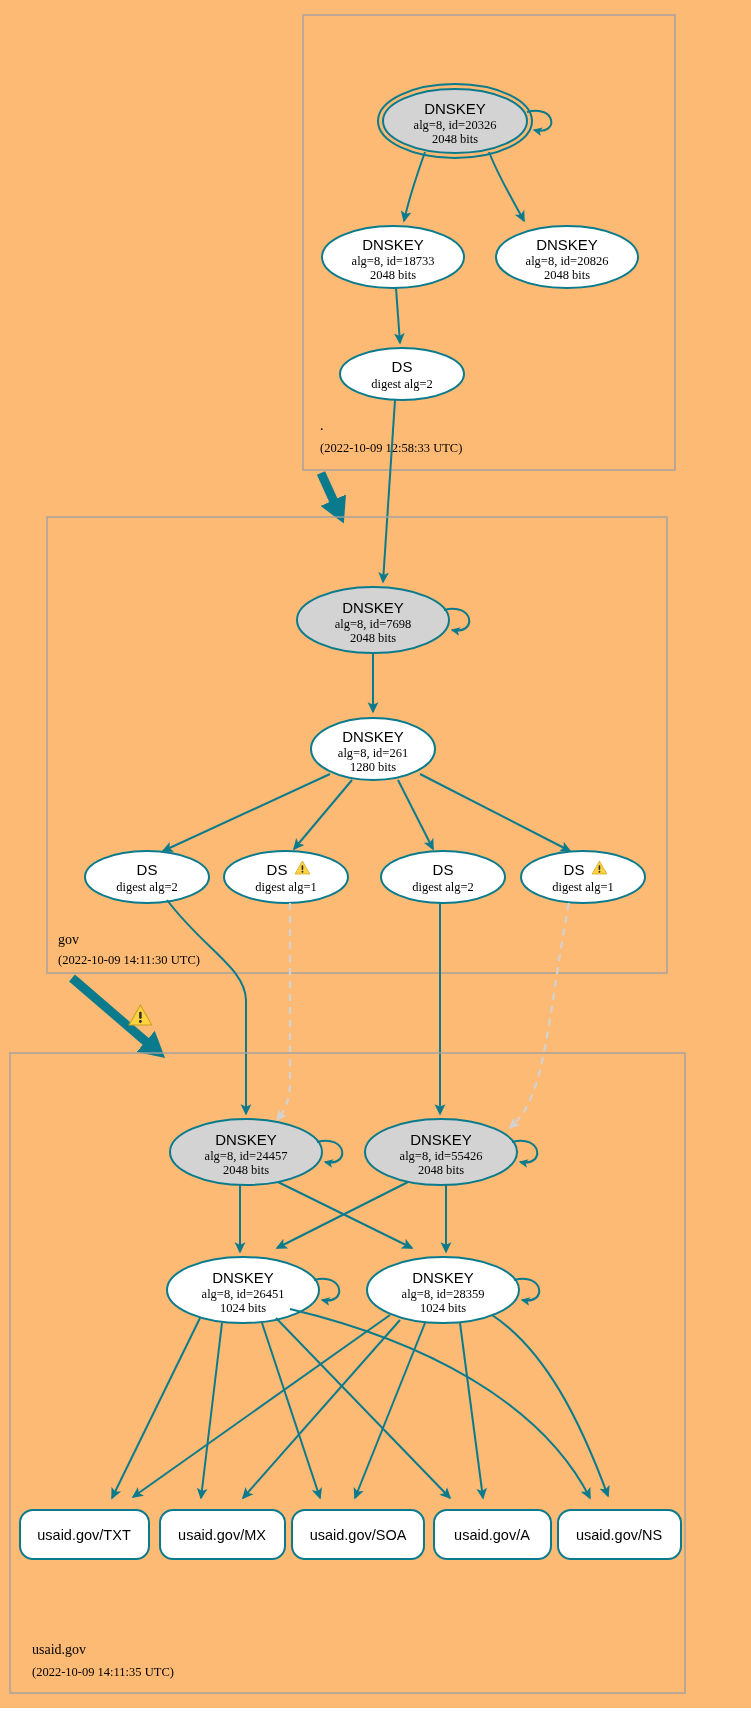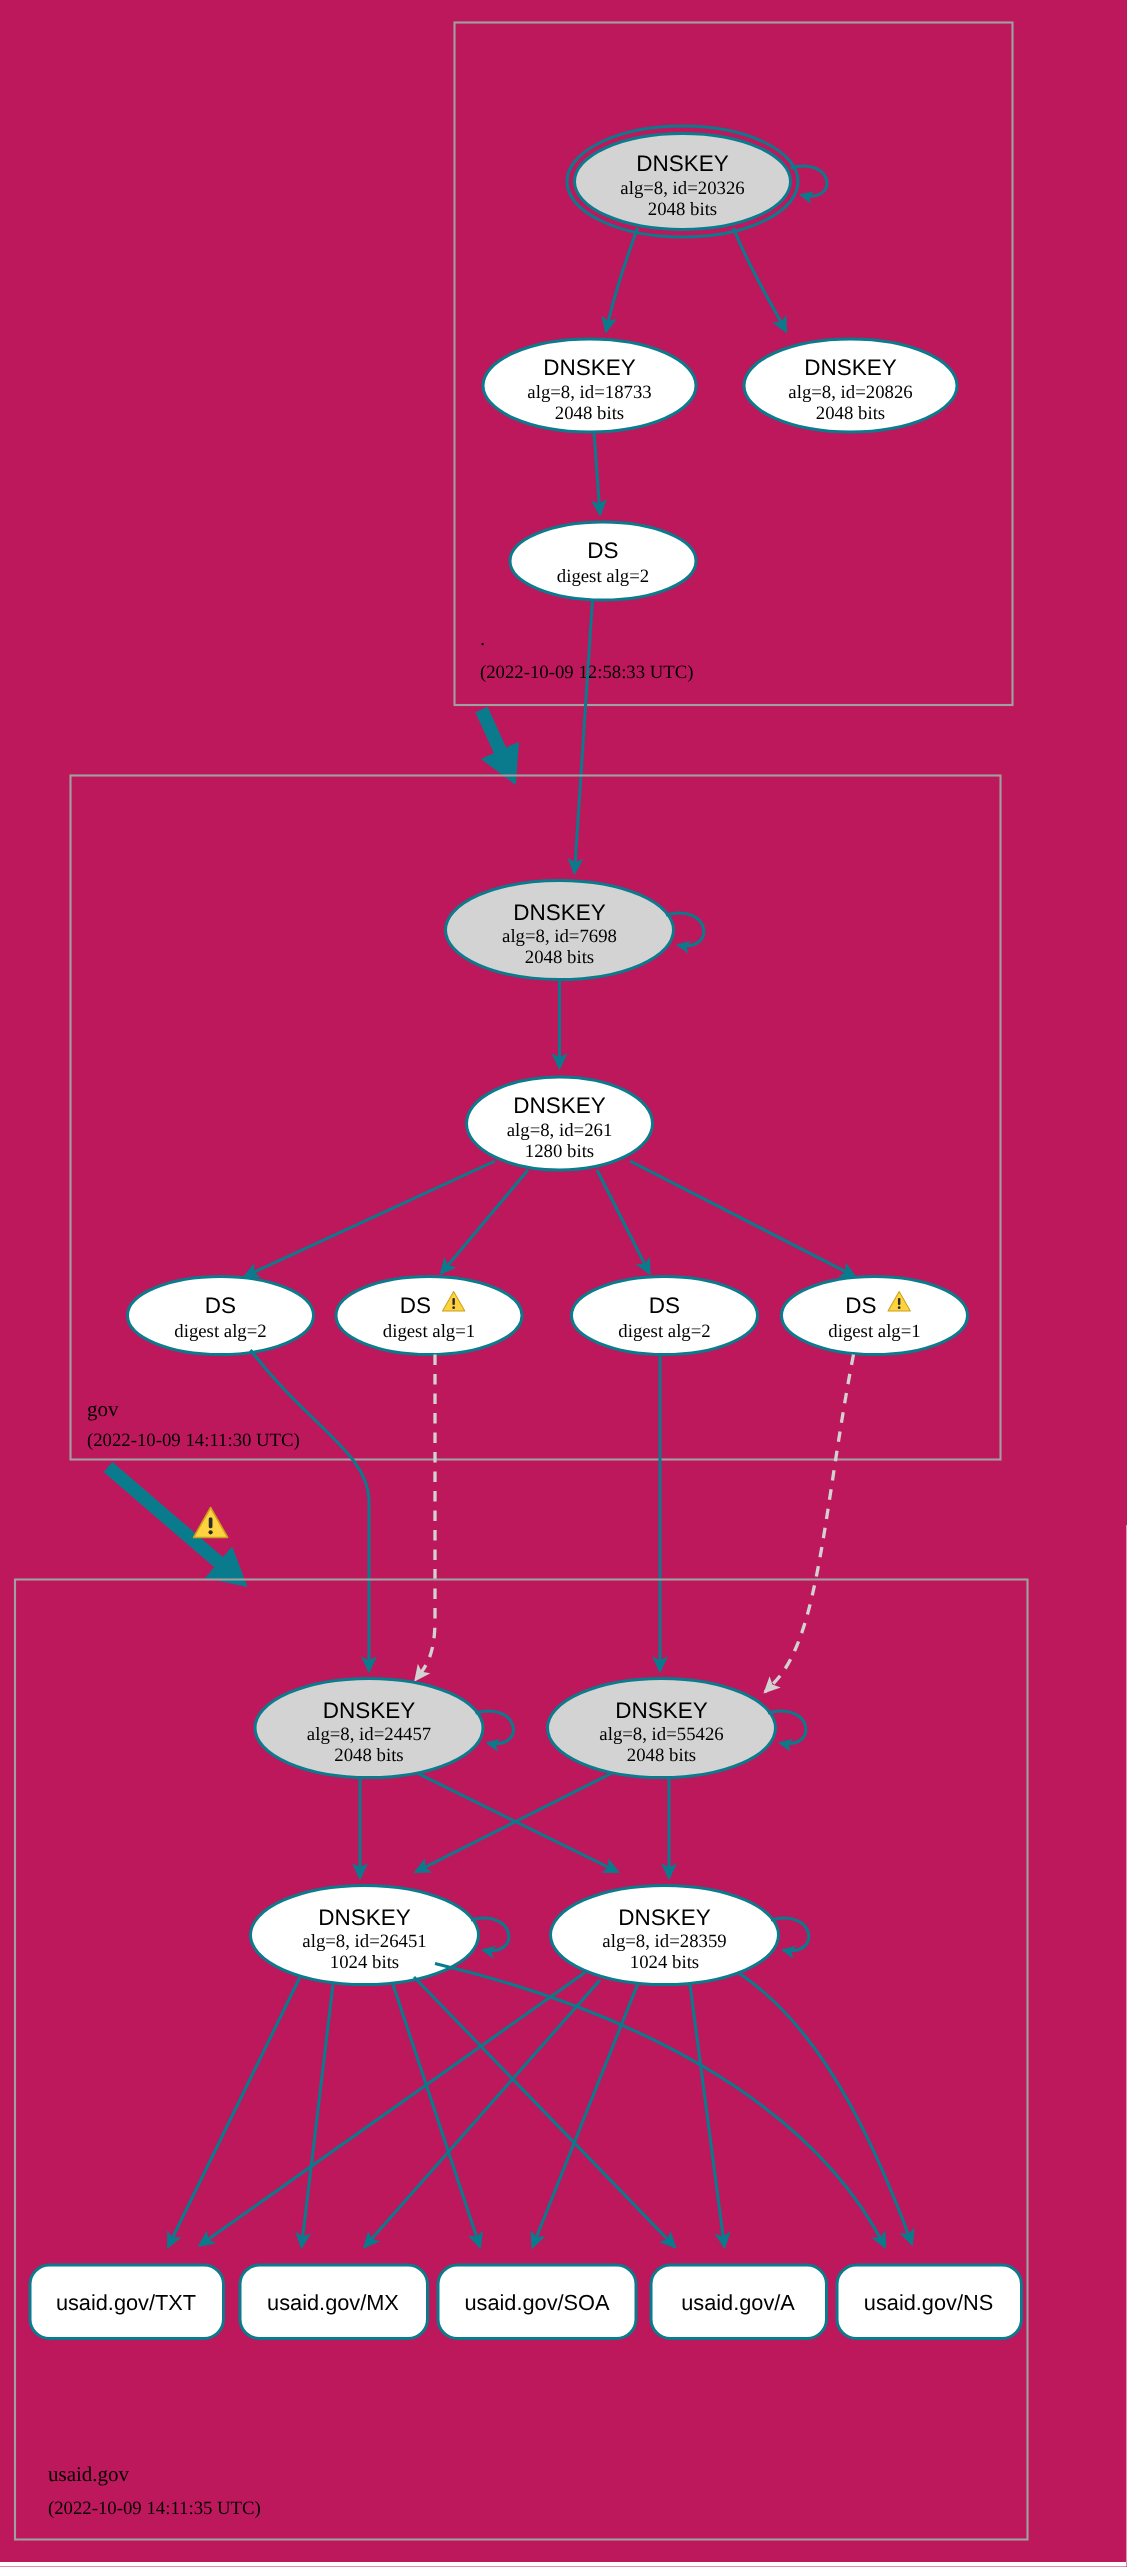--- a/index.html
+++ b/index.html
@@ -7,21 +7,21 @@
     padding: 0;
     background: #ffffff;
   }
   body {
     font-family: "Liberation Sans", sans-serif;
   }
   #stage {
     position: relative;
     width: 751px;
     height: 1708px;
-    background: #be185d;
+    background: #fdba74;
     overflow: hidden;
   }
   svg#diagram {
     display: block;
     width: 751px;
     height: 1711px;
   }
   .zone-box {
     fill: none;
     stroke: #a0a0a0;

